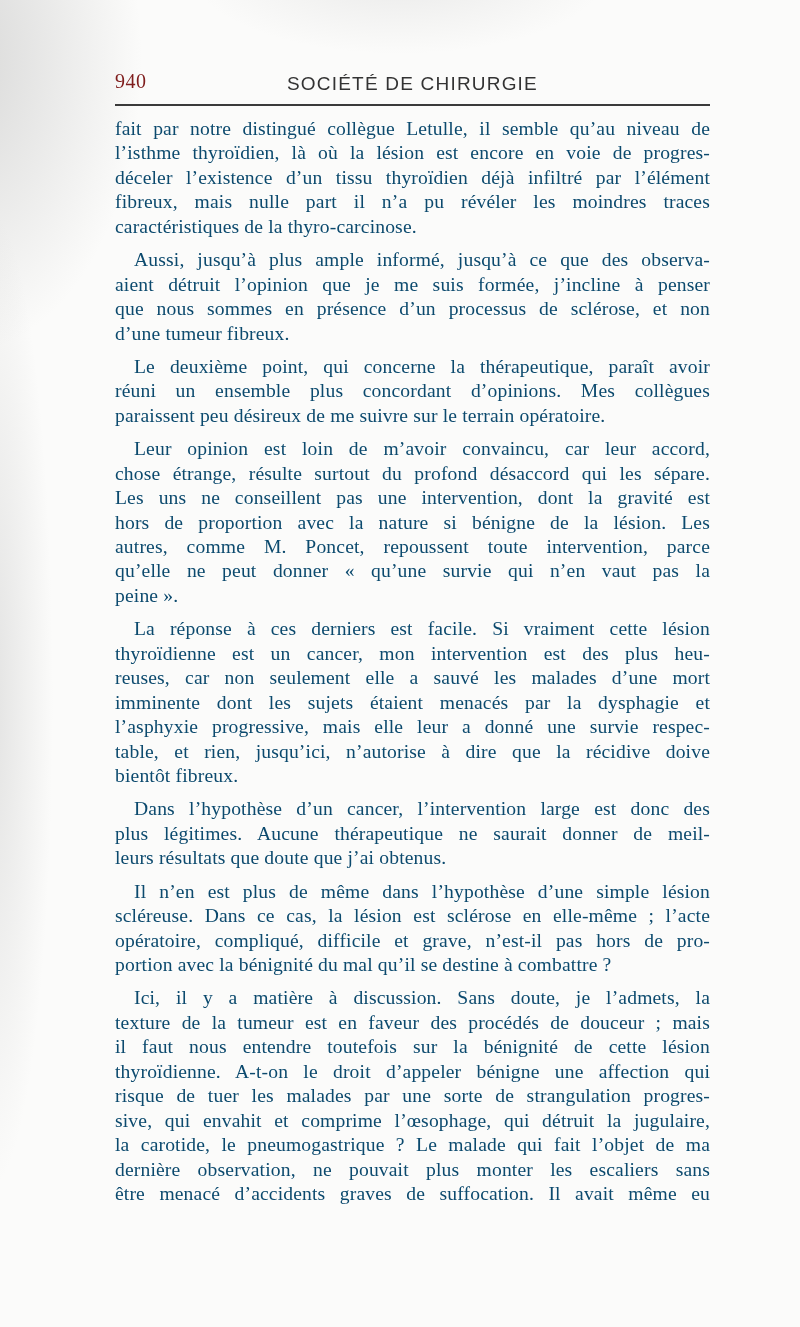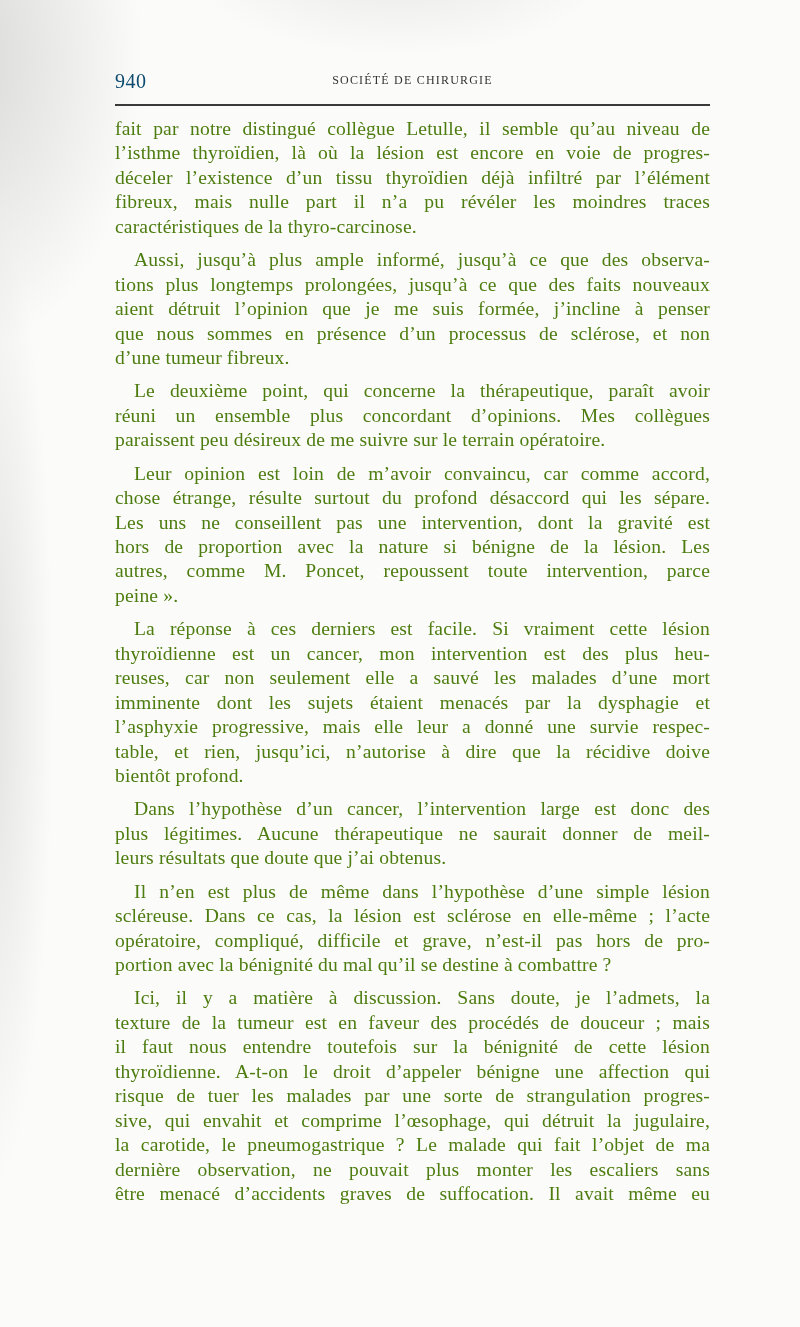--- a/index.html
+++ b/index.html
@@ -32,30 +32,30 @@
     width: 595px;
     height: 24px;
   }
   .page-number {
     position: absolute;
     left: 0;
     top: 0;
     font-family: "Liberation Serif", "DejaVu Serif", serif;
     font-size: 20px;
     letter-spacing: 0.5px;
-    color: #0c4a6e;
+    color: #7f1d1d;
   }
   .journal-title {
     position: absolute;
     left: 0;
     right: 0;
     top: 3px;
     text-align: center;
-    font-family: Liberation Serif, serif;
-    font-size: 12px;
+    font-family: Liberation Sans, sans-serif;
+    font-size: 19px;
     letter-spacing: 1.2px;
     font-variant: small-caps;
     text-transform: uppercase;
     color: #333;
   }
   .head-rule {
     position: absolute;
     left: 115px;
     top: 104px;
     width: 595px;
@@ -63,21 +63,21 @@
     border-top: 2px solid #3a3a3a;
   }
   .body-text {
     position: absolute;
     left: 115px;
     top: 117px;
     width: 595px;
     font-family: "Liberation Serif", "DejaVu Serif", serif;
     font-size: 19.6px;
     line-height: 24.45px;
-    color: #4d7c0f;
+    color: #0c4a6e;
     letter-spacing: 0.15px;
   }
   .para {
     margin: 0;
     text-align: justify;
     text-align-last: left;
     hyphens: manual;
   }
   .line {
     display: block;
@@ -108,46 +108,46 @@
   <div class="body-text" id="body-text">
       <div class="para">
         <span class="line">fait par notre distingué collègue Letulle, il semble qu’au niveau de</span>
         <span class="line">l’isthme thyroïdien, là où la lésion est encore en voie de progres-</span>
         <span class="line">déceler l’existence d’un tissu thyroïdien déjà infiltré par l’élément</span>
         <span class="line">fibreux, mais nulle part il n’a pu révéler les moindres traces</span>
         <span class="line last">caractéristiques de la thyro-carcinose.</span>
       </div>
       <div class="para">
         <span class="line indent">Aussi, jusqu’à plus ample informé, jusqu’à ce que des observa-</span>
-        <span class="line">tions plus longtemps prolongées, jusqu’à ce que des faits nouveaux</span>
         <span class="line">aient détruit l’opinion que je me suis formée, j’incline à penser</span>
         <span class="line">que nous sommes en présence d’un processus de sclérose, et non</span>
         <span class="line last">d’une tumeur fibreux.</span>
       </div>
       <div class="para">
         <span class="line indent">Le deuxième point, qui concerne la thérapeutique, paraît avoir</span>
         <span class="line">réuni un ensemble plus concordant d’opinions. Mes collègues</span>
         <span class="line last">paraissent peu désireux de me suivre sur le terrain opératoire.</span>
       </div>
       <div class="para">
-        <span class="line indent">Leur opinion est loin de m’avoir convaincu, car comme accord,</span>
+        <span class="line indent">Leur opinion est loin de m’avoir convaincu, car leur accord,</span>
         <span class="line">chose étrange, résulte surtout du profond désaccord qui les sépare.</span>
         <span class="line">Les uns ne conseillent pas une intervention, dont la gravité est</span>
         <span class="line">hors de proportion avec la nature si bénigne de la lésion. Les</span>
         <span class="line">autres, comme M. Poncet, repoussent toute intervention, parce</span>
+        <span class="line">qu’elle ne peut donner « qu’une survie qui n’en vaut pas la</span>
         <span class="line last">peine ».</span>
       </div>
       <div class="para">
         <span class="line indent">La réponse à ces derniers est facile. Si vraiment cette lésion</span>
         <span class="line">thyroïdienne est un cancer, mon intervention est des plus heu-</span>
         <span class="line">reuses, car non seulement elle a sauvé les malades d’une mort</span>
         <span class="line">imminente dont les sujets étaient menacés par la dysphagie et</span>
         <span class="line">l’asphyxie progressive, mais elle leur a donné une survie respec-</span>
         <span class="line">table, et rien, jusqu’ici, n’autorise à dire que la récidive doive</span>
-        <span class="line last">bientôt profond.</span>
+        <span class="line last">bientôt fibreux.</span>
       </div>
       <div class="para">
         <span class="line indent">Dans l’hypothèse d’un cancer, l’intervention large est donc des</span>
         <span class="line">plus légitimes. Aucune thérapeutique ne saurait donner de meil-</span>
         <span class="line last">leurs résultats que doute que j’ai obtenus.</span>
       </div>
       <div class="para">
         <span class="line indent">Il n’en est plus de même dans l’hypothèse d’une simple lésion</span>
         <span class="line">scléreuse. Dans ce cas, la lésion est sclérose en elle-même ; l’acte</span>
         <span class="line">opératoire, compliqué, difficile et grave, n’est-il pas hors de pro-</span>

